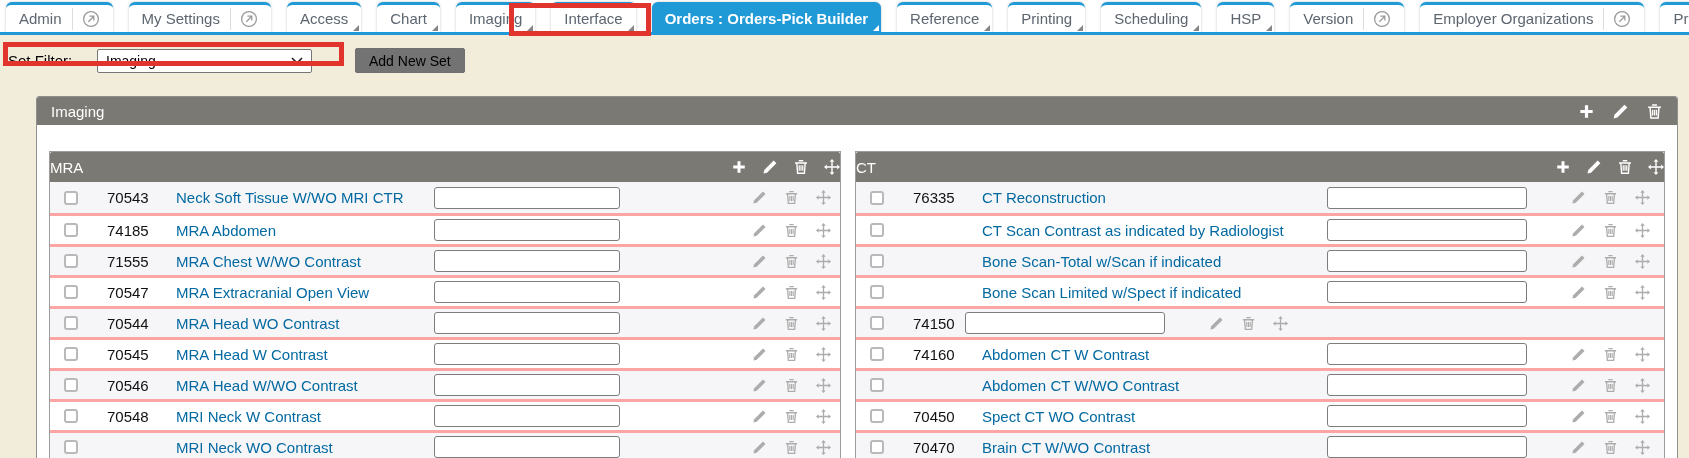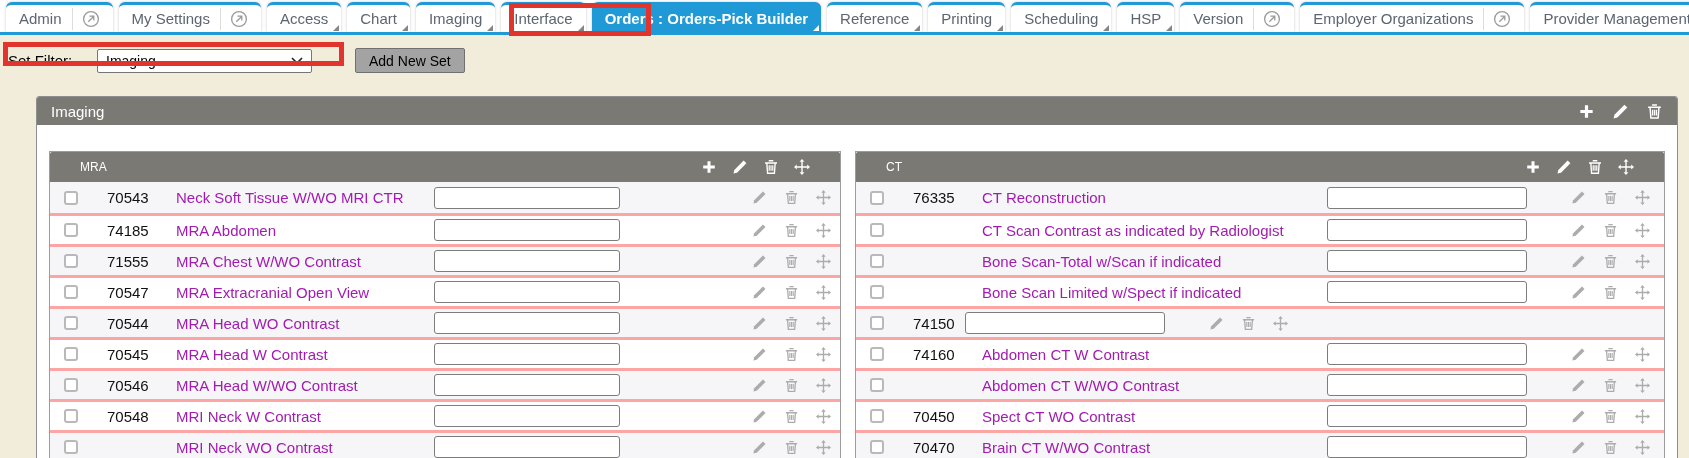--- a/index.html
+++ b/index.html
@@ -10,21 +10,21 @@
   }
   *{margin:0;padding:0;box-sizing:border-box;}
   html,body{width:1689px;height:458px;overflow:hidden;}
   body{
     font-family:"Liberation Sans", sans-serif;
     background:var(--page-beige);
     position:relative;
   }
   
   .tab-strip{
-    display:flex;align-items:flex-end;gap:6px;
+    display:flex;align-items:flex-end;gap:16px;
     height:32px;padding:2px 0 0 6px;background:#fff;
     white-space:nowrap;overflow:hidden;width:1689px;
   }
   .tab{
     position:relative;display:inline-flex;align-items:center;flex:0 0 auto;
     height:30px;padding:0 13px;background:#fff;
     border-top:3px solid var(--accent-blue);
     border-radius:6px 6px 0 0;
     box-shadow:0 0 3px rgba(0,0,0,.22);
     font-size:15px;color:#5d6670;cursor:pointer;
@@ -42,21 +42,21 @@
   .tab-underline{height:3px;background:var(--accent-blue);width:1689px;}
   
   .filter-bar{display:flex;align-items:center;margin:13px 0 0 8px;font-size:15px;color:#000;}
   .filter-label{width:89px;}
   .select-box{
     width:215px;height:24px;background:#fff;border:1px solid #767676;border-radius:2px;
     display:flex;align-items:center;justify-content:space-between;
     padding:0 8px;font-size:14px;cursor:pointer;
   }
   .add-btn{
-    margin-left:43px;height:25px;padding:0 13px;background:#a3a3a3;
+    margin-left:43px;height:25px;padding:0 13px;background:#737373;
     border:1px solid #707070;border-radius:2px;font-size:14px;
     font-family:"Liberation Sans", sans-serif;cursor:pointer;
   }
   
   .big-panel{
     margin:23px 11px 0 36px;width:1642px;
     background:#fff;border:1px solid #8f8f8f;border-radius:3px;
   }
   .big-header{
     height:28px;background:var(--header-gray);color:#fff;
@@ -65,33 +65,33 @@
   }
   .spacer{flex:1;}
   .hicon{display:flex;align-items:center;margin-left:17px;color:#fff;cursor:pointer;}
   .big-body{display:flex;align-items:flex-start;gap:14px;padding:26px 12px;}
   
   .set-panel{background:#fff;border:1px solid #9c9c9c;}
   .panel-0{width:792px;}
   .panel-1{flex:1;}
   .set-header{
     height:30px;background:var(--header-gray);color:#fff;
-    display:flex;align-items:center;padding:0 30px;font-size:12px;
+    display:flex;align-items:center;padding:0 0;font-size:15px;
     border-radius:2px 2px 0 0;
   }
   .set-header .hicon{margin-left:15px;}
   .row{height:31px;display:flex;align-items:center;background:#fff;}
   .row:nth-of-type(even){background:#f6f6f8;}
   .row + .row{border-top:3px solid #fca5a5;}
   .checkbox{
     width:14px;height:14px;flex:0 0 auto;margin-left:14px;
     border:2px solid #b9b9b9;border-radius:3px;background:#fff;cursor:pointer;
   }
   .code{width:52px;margin-left:29px;font-size:15px;color:#111;flex:0 0 auto;}
-  .desc{flex:1;margin-left:17px;font-size:15px;color:#a21caf;white-space:nowrap;overflow:hidden;}
+  .desc{flex:1;margin-left:17px;font-size:15px;color:#0369a1;white-space:nowrap;overflow:hidden;}
   .mini-input{
     height:22px;border:1px solid #7d7d7d;border-radius:3px;background:#fff;
     font:14px "Liberation Sans", sans-serif;padding:0 5px;flex:0 0 auto;
   }
   .panel-0 .mini-input{width:186px;margin-right:132px;}
   .panel-1 .mini-input{width:200px;margin-right:44px;}
   .row-icons{display:flex;align-items:center;gap:17px;flex:0 0 auto;color:#acacac;}
   .panel-0 .row-icons{margin-right:9px;}
   .panel-1 .row-icons{margin-right:14px;}
   .row-icons span{display:flex;align-items:center;cursor:pointer;}

